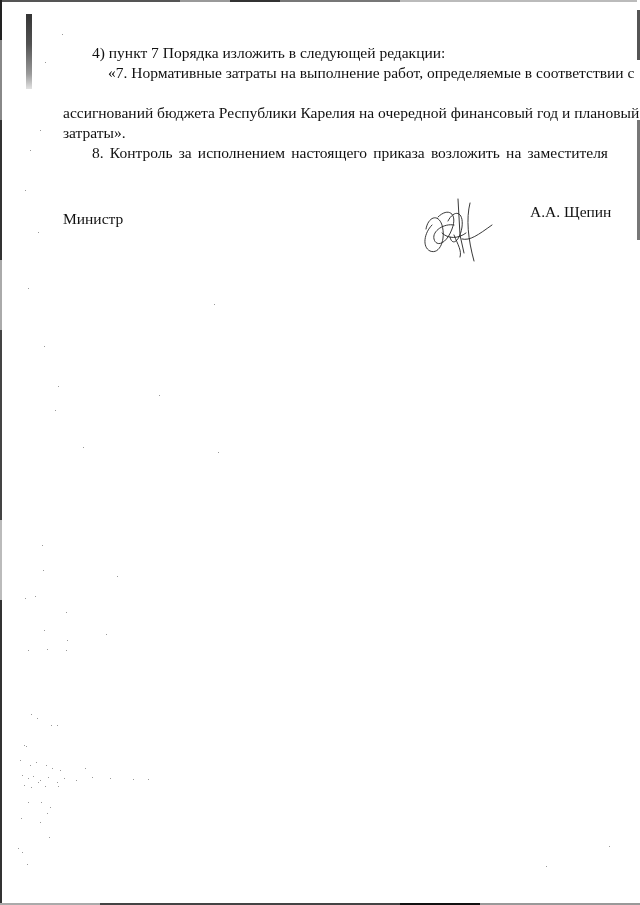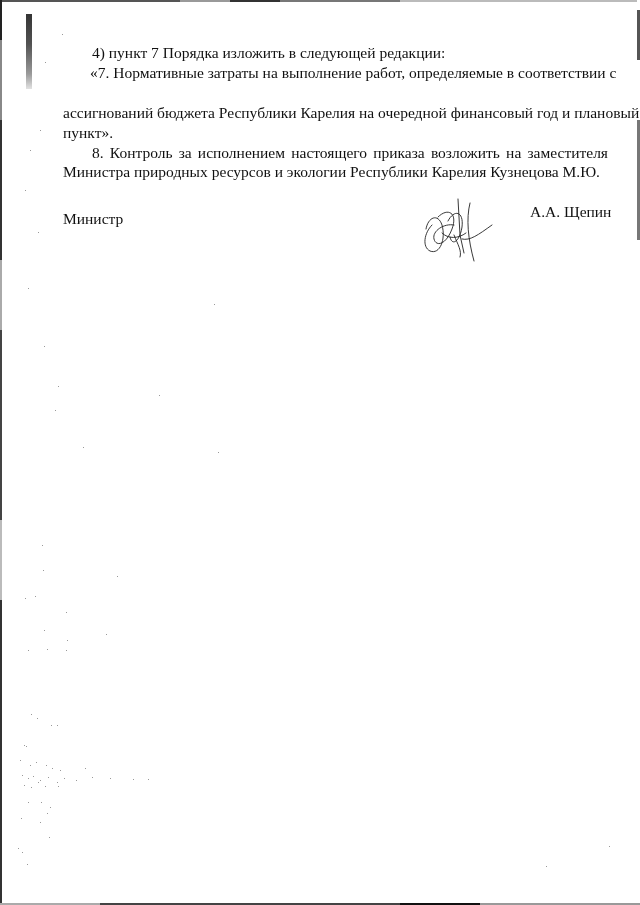--- a/index.html
+++ b/index.html
@@ -78,26 +78,25 @@
 
 <div class="page">
   <div class="edge-top"></div>
   <div class="edge-left"></div>
   <div class="edge-right"></div>
   <div class="edge-bottom"></div>
   <div class="scan-mark"></div>
 
   <div class="text-line" style="left:92px; top:43px;text-align:right;">4) пункт 7 Порядка изложить в следующей редакции:</div>
 
-  <div class="justify" style="top:63px; left:90px; width:516px;">«7. Нормативные затраты на выполнение работ, определяемые в соответствии с</div>
+  <div class="justify" style="top:63px; left:108px; width:516px;">«7. Нормативные затраты на выполнение работ, определяемые в соответствии с</div>
   <div class="justify" style="top:103px;">ассигнований бюджета Республики Карелия на очередной финансовый год и плановый</div>
-  <div class="justify last" style="top:123px;">пункт».</div>
+  <div class="justify last" style="top:123px;">затраты».</div>
 
   <div class="justify" style="top:143px; left:92px; width:516px;">8. Контроль за исполнением настоящего приказа возложить на заместителя</div>
-  <div class="justify last" style="top:162px;">Министра природных ресурсов и экологии Республики Карелия Кузнецова М.Ю.</div>
 
   <div class="text-line" style="left:63px; top:209px;text-align:right;">Министр</div>
 
   <svg class="signature" viewBox="0 0 82 68">
     <g fill="none" stroke="#222" stroke-width="0.9" stroke-linecap="round">
       <path d="M14 30 C 6 38, 4 52, 12 56 C 22 60, 28 44, 24 30 C 20 18, 10 22, 8 34"></path>
       <path d="M20 22 C 30 12, 40 18, 34 34 C 28 50, 18 52, 16 44 C 14 36, 26 28, 36 30"></path>
       <path d="M30 26 C 36 14, 46 16, 44 32 C 42 46, 34 52, 32 42"></path>
       <path d="M40 4 L 42 40 L 46 58"></path>
       <path d="M52 8 C 48 24, 50 44, 56 66"></path>

